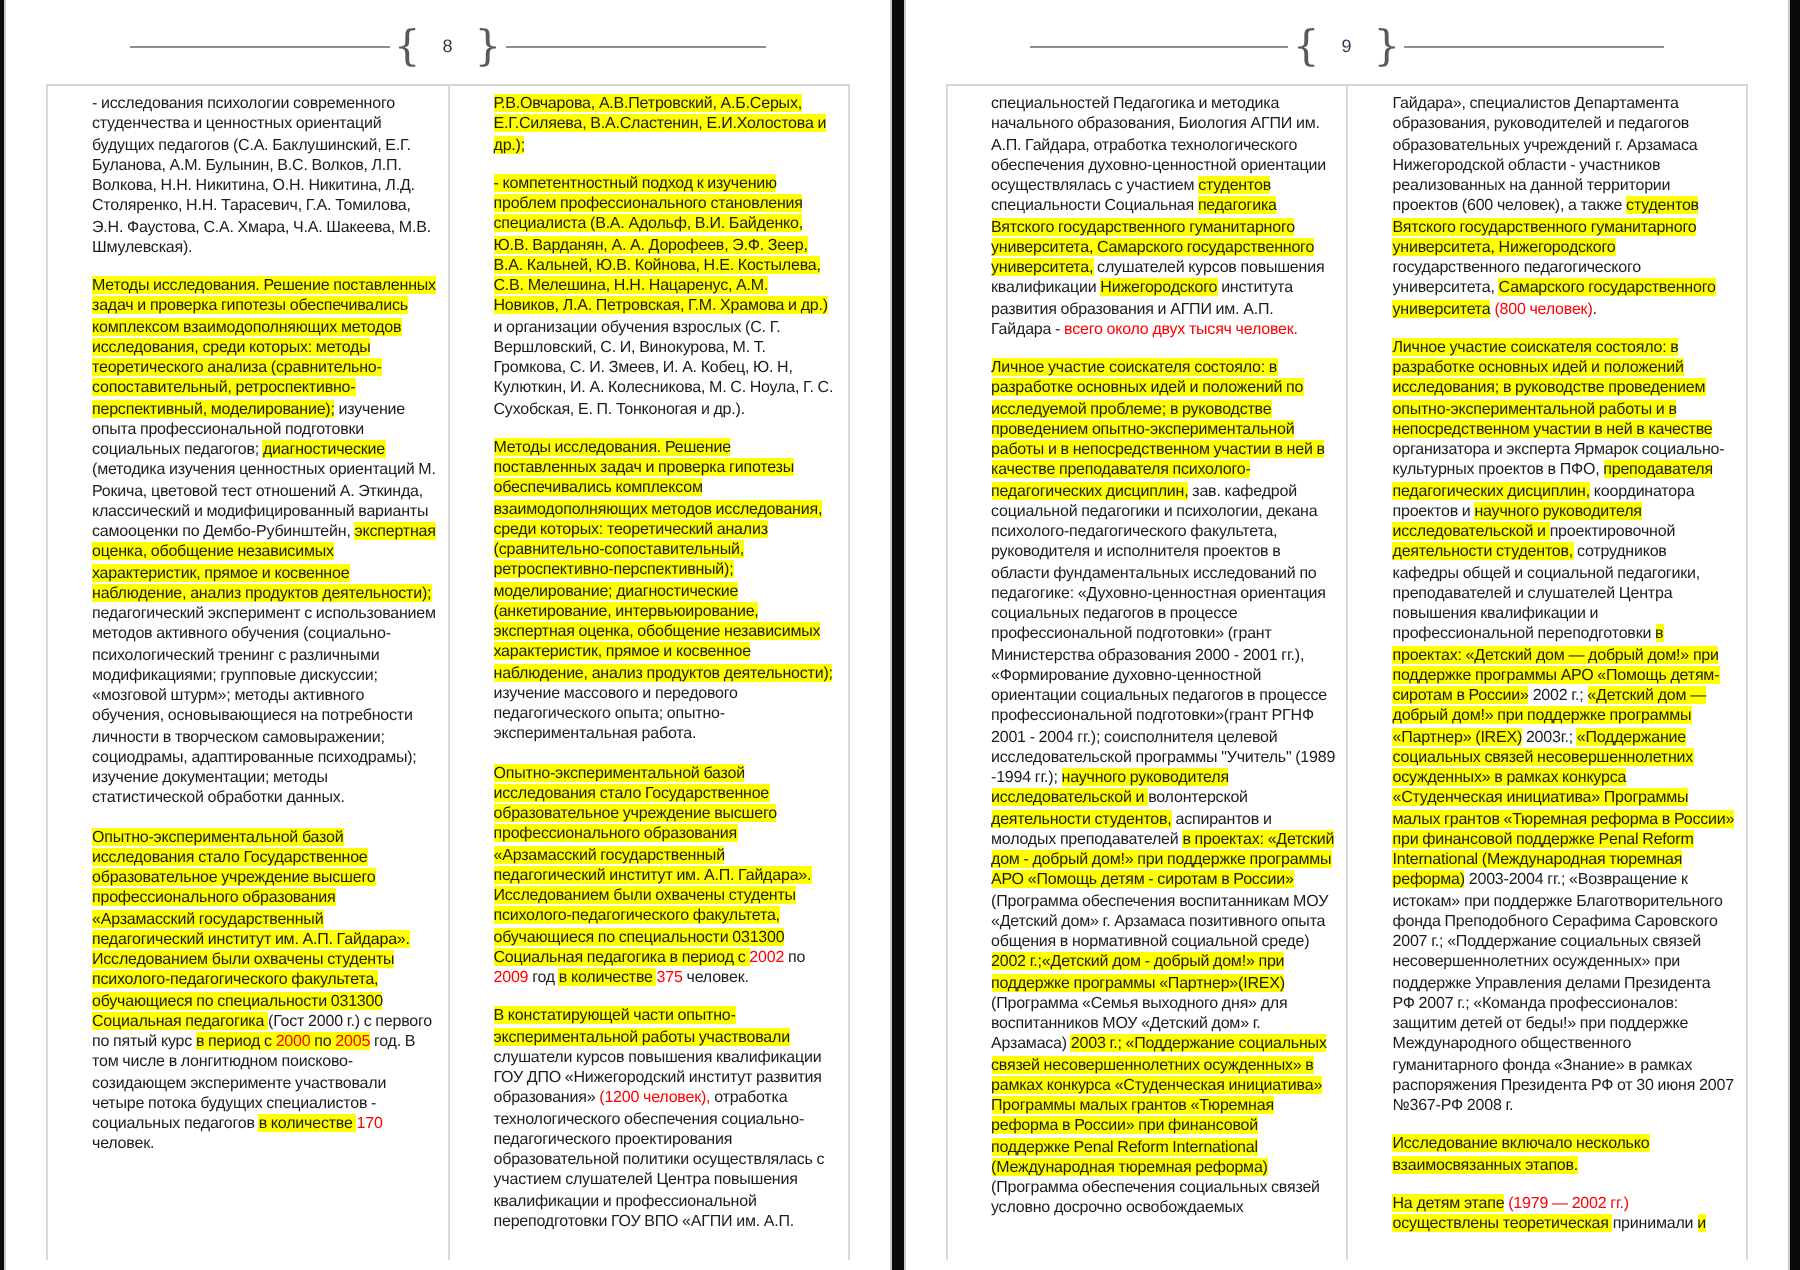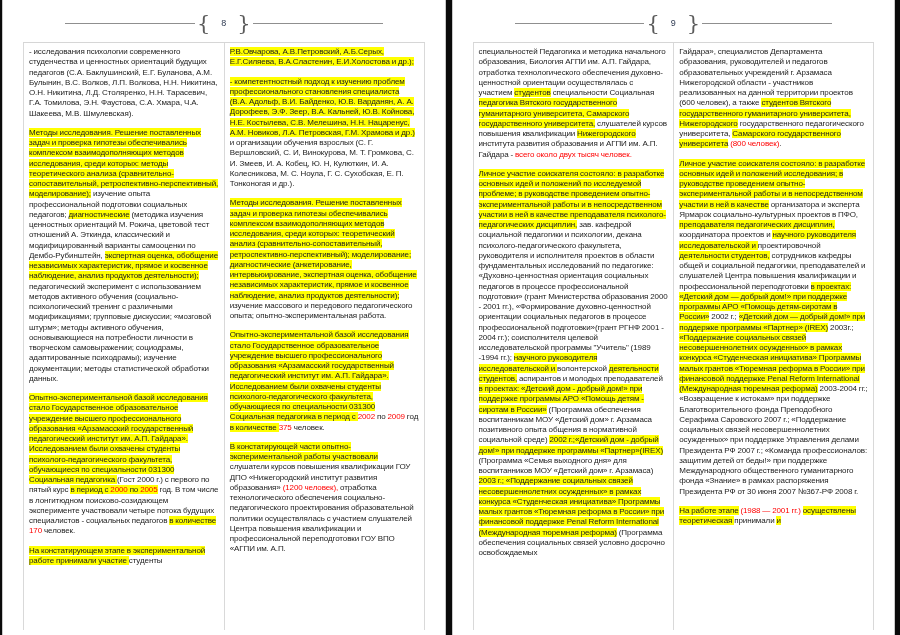--- a/index.html
+++ b/index.html
@@ -46,21 +46,21 @@
     line-height: 26px;
   }
   .columns {
     display: flex;
     height: 588px;
     overflow: hidden;
     border-top: 1px solid #d6d6d6;
   }
   .col {
     width: 50%;
-    padding: 4px 5px 0 5px;
+    padding: 4px 5px 0 22px;
     border-left: 1px solid #d9d9d9;
     font-size: 8px;
     line-height: 10.25px;
     letter-spacing: -0.1px;
     text-align: left;
     word-spacing: -0.2px;
   }
   .col:last-child { border-right: 1px solid #d9d9d9; }
   .para { margin-bottom: 9px; }
   .r { background: transparent; }
@@ -79,21 +79,20 @@
       <span class="brace">{</span>
       <span class="page-num">8</span>
       <span class="brace">}</span>
       <span class="header-rule"></span>
     </div>
     <div class="columns">
       <div class="col">
           <div class="para"><span class="r">- исследования психологии современного студенчества и ценностных ориентаций будущих педагогов (С.А. Баклушинский, Е.Г. Буланова, А.М. Булынин, В.С. Волков, Л.П. Волкова, Н.Н. Никитина, О.Н. Никитина, Л.Д. Столяренко, Н.Н. Тарасевич, Г.А. Томилова, Э.Н. Фаустова, С.А. Хмара, Ч.А. Шакеева, М.В. Шмулевская).</span></div>
           <div class="para"><span class="r h">Методы исследования. Решение поставленных задач и проверка гипотезы обеспечивались комплексом взаимодополняющих методов исследования, среди которых: методы теоретического анализа (сравнительно-сопоставительный, ретроспективно-перспективный, моделирование);</span><span class="r"> изучение опыта профессиональной подготовки социальных педагогов; </span><span class="r h">диагностические</span><span class="r"> (методика изучения ценностных ориентаций М. Рокича, цветовой тест отношений А. Эткинда, классический и модифицированный варианты самооценки по Дембо-Рубинштейн, </span><span class="r h">экспертная оценка, обобщение независимых характеристик, прямое и косвенное наблюдение, анализ продуктов деятельности);</span><span class="r"> педагогический эксперимент с использованием методов активного обучения (социально-психологический тренинг с различными модификациями; групповые дискуссии; «мозговой штурм»; методы активного обучения, основывающиеся на потребности личности в творческом самовыражении; социодрамы, адаптированные психодрамы); изучение документации; методы статистической обработки данных.</span></div>
           <div class="para"><span class="r h">Опытно-экспериментальной базой исследования стало Государственное образовательное учреждение высшего профессионального образования «Арзамасский государственный педагогический институт им. А.П. Гайдара». Исследованием были охвачены студенты психолого-педагогического факультета, обучающиеся по специальности 031300 Социальная педагогика </span><span class="r">(Гост 2000 г.) с первого по пятый курс </span><span class="r h">в период с </span><span class="r h red">2000</span><span class="r h"> по </span><span class="r h red">2005</span><span class="r"> год. В том числе в лонгитюдном поисково-созидающем эксперименте участвовали четыре потока будущих специалистов - социальных педагогов </span><span class="r h">в количестве </span><span class="r red">170</span><span class="r"> человек.</span></div>
-          <div class="para"><span class="r h">На констатирующем этапе в экспериментальной работе принимали участие </span><span class="r">студенты</span></div>
         </div>
       <div class="col">
           <div class="para"><span class="r h">Р.В.Овчарова, А.В.Петровский, А.Б.Серых, Е.Г.Силяева, В.А.Сластенин, Е.И.Холостова и др.);</span></div>
           <div class="para"><span class="r h">- компетентностный подход к изучению проблем профессионального становления специалиста (В.А. Адольф, В.И. Байденко, Ю.В. Варданян, А. А. Дорофеев, Э.Ф. Зеер, В.А. Кальней, Ю.В. Койнова, Н.Е. Костылева, С.В. Мелешина, Н.Н. Нацаренус, А.М. Новиков, Л.А. Петровская, Г.М. Храмова и др.)</span><span class="r"> и организации обучения взрослых (С. Г. Вершловский, С. И, Винокурова, М. Т. Громкова, С. И. Змеев, И. А. Кобец, Ю. Н, Кулюткин, И. А. Колесникова, М. С. Ноула, Г. С. Сухобская, Е. П. Тонконогая и др.).</span></div>
           <div class="para"><span class="r h">Методы исследования. Решение поставленных задач и проверка гипотезы обеспечивались комплексом взаимодополняющих методов исследования, среди которых: теоретический анализ (сравнительно-сопоставительный, ретроспективно-перспективный); моделирование; диагностические (анкетирование, интервьюирование, экспертная оценка, обобщение независимых характеристик, прямое и косвенное наблюдение, анализ продуктов деятельности);</span><span class="r"> изучение массового и передового педагогического опыта; опытно-экспериментальная работа.</span></div>
           <div class="para"><span class="r h">Опытно-экспериментальной базой исследования стало Государственное образовательное учреждение высшего профессионального образования «Арзамасский государственный педагогический институт им. А.П. Гайдара». Исследованием были охвачены студенты психолого-педагогического факультета, обучающиеся по специальности 031300 Социальная педагогика в период с </span><span class="r red">2002</span><span class="r"> по </span><span class="r red">2009</span><span class="r"> год </span><span class="r h">в количестве </span><span class="r red">375</span><span class="r"> человек.</span></div>
           <div class="para"><span class="r h">В констатирующей части опытно-экспериментальной работы участвовали </span><span class="r">слушатели курсов повышения квалификации ГОУ ДПО «Нижегородский институт развития образования» </span><span class="r red">(1200 человек),</span><span class="r"> отработка технологического обеспечения социально-педагогического проектирования образовательной политики осуществлялась с участием слушателей Центра повышения квалификации и профессиональной переподготовки ГОУ ВПО «АГПИ им. А.П.</span></div>
         </div>
     </div>
   </div>
@@ -109,19 +108,20 @@
       <span class="header-rule"></span>
     </div>
     <div class="columns">
       <div class="col">
           <div class="para"><span class="r">специальностей Педагогика и методика начального образования, Биология АГПИ им. А.П. Гайдара, отработка технологического обеспечения духовно-ценностной ориентации осуществлялась с участием </span><span class="r h">студентов</span><span class="r"> специальности Социальная </span><span class="r h">педагогика Вятского государственного гуманитарного университета, Самарского государственного университета,</span><span class="r"> слушателей курсов повышения квалификации </span><span class="r h">Нижегородского</span><span class="r"> института развития образования и АГПИ им. А.П. Гайдара - </span><span class="r red">всего около двух тысяч человек.</span></div>
           <div class="para"><span class="r h">Личное участие соискателя состояло: в разработке основных идей и положений по исследуемой проблеме; в руководстве проведением опытно-экспериментальной работы и в непосредственном участии в ней в качестве преподавателя психолого-педагогических дисциплин,</span><span class="r"> зав. кафедрой социальной педагогики и психологии, декана психолого-педагогического факультета, руководителя и исполнителя проектов в области фундаментальных исследований по педагогике: «Духовно-ценностная ориентация социальных педагогов в процессе профессиональной подготовки» (грант Министерства образования 2000 - 2001 гг.), «Формирование духовно-ценностной ориентации социальных педагогов в процессе профессиональной подготовки»(грант РГНФ 2001 - 2004 гг.); соисполнителя целевой исследовательской программы "Учитель" (1989 -1994 гг.); </span><span class="r h">научного руководителя исследовательской и </span><span class="r">волонтерской </span><span class="r h">деятельности студентов,</span><span class="r"> аспирантов и молодых преподавателей </span><span class="r h">в проектах: «Детский дом - добрый дом!» при поддержке программы АРО «Помощь детям - сиротам в России»</span><span class="r"> (Программа обеспечения воспитанникам МОУ «Детский дом» г. Арзамаса позитивного опыта общения в нормативной социальной среде) </span><span class="r h">2002 г.;«Детский дом - добрый дом!» при поддержке программы «Партнер»(IREX)</span><span class="r"> (Программа «Семья выходного дня» для воспитанников МОУ «Детский дом» г. Арзамаса) </span><span class="r h">2003 г.; «Поддержание социальных связей несовершеннолетних осужденных» в рамках конкурса «Студенческая инициатива» Программы малых грантов «Тюремная реформа в России» при финансовой поддержке Penal Reform International (Международная тюремная реформа)</span><span class="r"> (Программа обеспечения социальных связей условно досрочно освобождаемых</span></div>
         </div>
       <div class="col">
           <div class="para"><span class="r">Гайдара», специалистов Департамента образования, руководителей и педагогов образовательных учреждений г. Арзамаса Нижегородской области - участников реализованных на данной территории проектов (600 человек), а также </span><span class="r h">студентов Вятского государственного гуманитарного университета, Нижегородского</span><span class="r"> государственного педагогического университета, </span><span class="r h">Самарского государственного университета</span><span class="r"> </span><span class="r red">(800 человек)</span><span class="r">.</span></div>
           <div class="para"><span class="r h">Личное участие соискателя состояло: в разработке основных идей и положений исследования; в руководстве проведением опытно-экспериментальной работы и в непосредственном участии в ней в качестве</span><span class="r"> организатора и эксперта Ярмарок социально-культурных проектов в ПФО, </span><span class="r h">преподавателя педагогических дисциплин,</span><span class="r"> координатора проектов и </span><span class="r h">научного руководителя исследовательской и </span><span class="r">проектировочной </span><span class="r h">деятельности студентов,</span><span class="r"> сотрудников кафедры общей и социальной педагогики, преподавателей и слушателей Центра повышения квалификации и профессиональной переподготовки </span><span class="r h">в проектах: «Детский дом — добрый дом!» при поддержке программы АРО «Помощь детям-сиротам в России»</span><span class="r"> 2002 г.; </span><span class="r h">«Детский дом — добрый дом!» при поддержке программы «Партнер» (IREX)</span><span class="r"> 2003г.; </span><span class="r h">«Поддержание социальных связей несовершеннолетних осужденных» в рамках конкурса «Студенческая инициатива» Программы малых грантов «Тюремная реформа в России» при финансовой поддержке Penal Reform International (Международная тюремная реформа)</span><span class="r"> 2003-2004 гг.; «Возвращение к истокам» при поддержке Благотворительного фонда Преподобного Серафима Саровского 2007 г.; «Поддержание социальных связей несовершеннолетних осужденных» при поддержке Управления делами Президента РФ 2007 г.; «Команда профессионалов: защитим детей от беды!» при поддержке Международного общественного гуманитарного фонда «Знание» в рамках распоряжения Президента РФ от 30 июня 2007 №367-РФ 2008 г.</span></div>
-          <div class="para"><span class="r h">На работе этапе</span><span class="r red"> (1988 — 2001 гг.) </span><span class="r h">осуществлены теоретическая </span><span class="r">принимали </span><span class="r h">и</span></div>
+          <div class="para"><span class="r h">Исследование включало несколько взаимосвязанных этапов.</span></div>
+          <div class="para"><span class="r h">На детям этапе</span><span class="r red"> (1979 — 2002 гг.) </span><span class="r h">осуществлены теоретическая </span><span class="r">принимали </span><span class="r h">и</span></div>
         </div>
     </div>
   </div>
 
   <div class="edge-bar right"></div>
 </div>
 
 </body></html>

